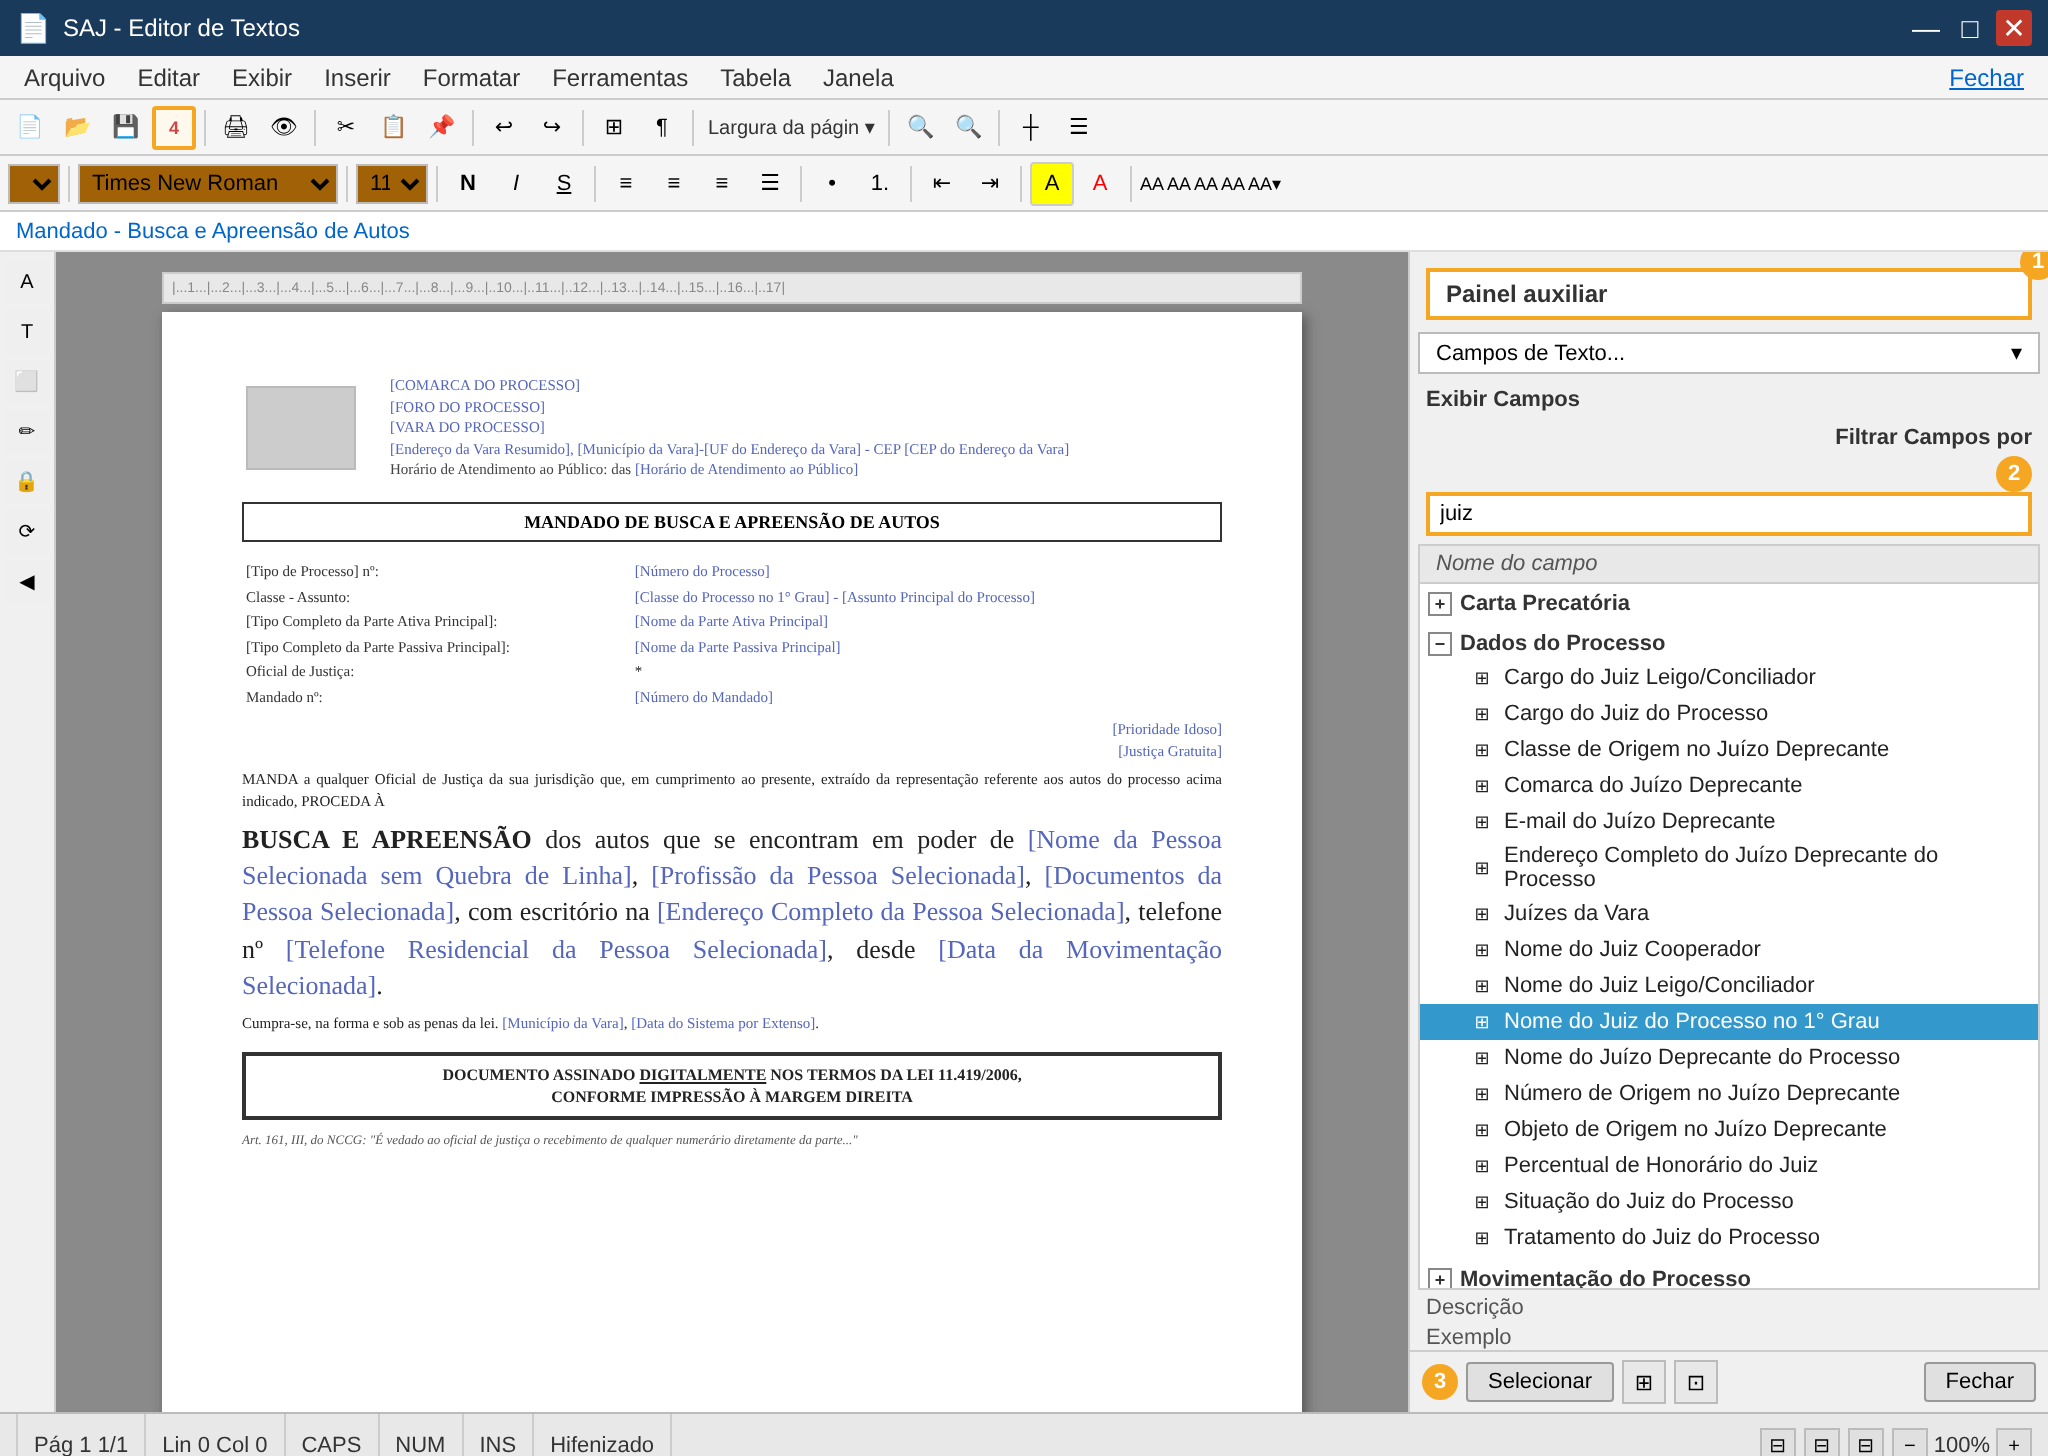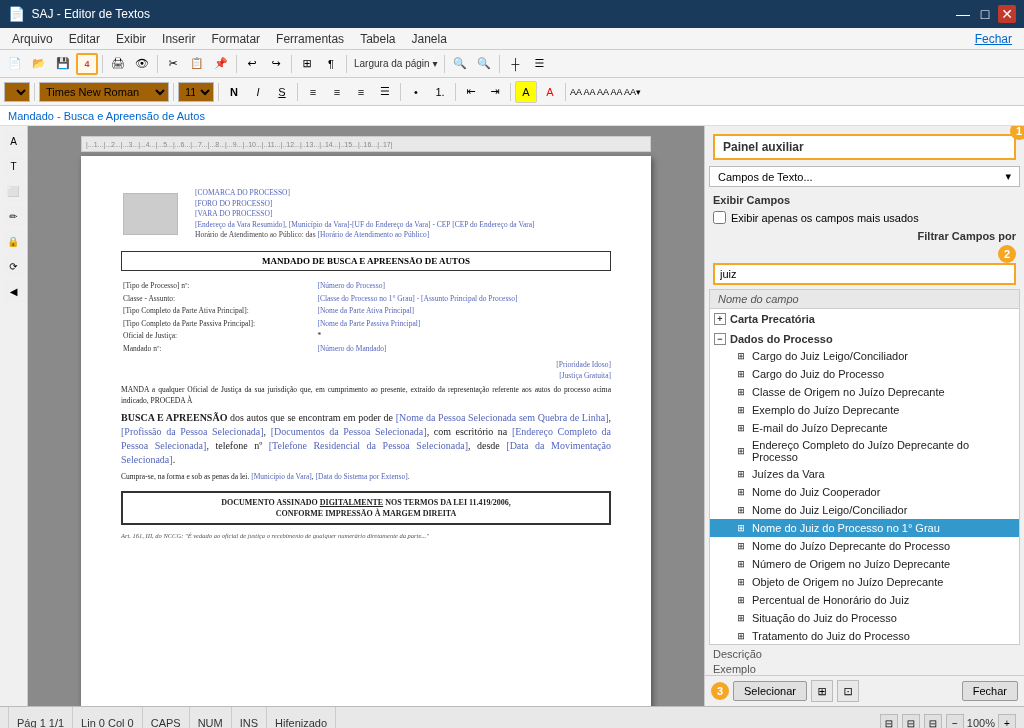--- a/index.html
+++ b/index.html
@@ -563,21 +563,21 @@
         <div style="text-align:right;font-size:7.5px;margin-bottom:4px;">
           <span style="color:#5566bb;">[Prioridade Idoso]</span><br>
           <span style="color:#5566bb;">[Justiça Gratuita]</span>
         </div>
 
 
         <p style="font-size:7.5px;text-align:justify;margin-bottom:5px;">
           MANDA a qualquer Oficial de Justiça da sua jurisdição que, em cumprimento ao presente, extraído da representação referente aos autos do processo acima indicado, PROCEDA À
         </p>
 
-        <p style="font-size:10px;text-align:justify;margin-bottom:5px;">
+        <p style="font-size:13px;text-align:justify;margin-bottom:5px;">
           <strong>BUSCA E APREENSÃO</strong> dos autos que se encontram em poder de <span style="color:#5566bb;">[Nome da Pessoa Selecionada sem Quebra de Linha]</span>, <span style="color:#5566bb;">[Profissão da Pessoa Selecionada]</span>, <span style="color:#5566bb;">[Documentos da Pessoa Selecionada]</span>, com escritório na <span style="color:#5566bb;">[Endereço Completo da Pessoa Selecionada]</span>, telefone nº <span style="color:#5566bb;">[Telefone Residencial da Pessoa Selecionada]</span>, desde <span style="color:#5566bb;">[Data da Movimentação Selecionada]</span>.
         </p>
 
         <p style="font-size:7.5px;text-align:justify;margin-bottom:8px;">
           Cumpra-se, na forma e sob as penas da lei. <span style="color:#5566bb;">[Município da Vara]</span>, <span style="color:#5566bb;">[Data do Sistema por Extenso]</span>.
         </p>
 
         <div class="footer-box">
           DOCUMENTO ASSINADO <u>DIGITALMENTE</u> NOS TERMOS DA LEI 11.419/2006,<br>
           CONFORME IMPRESSÃO À MARGEM DIREITA
@@ -596,24 +596,20 @@
       <div class="panel-header">Painel auxiliar</div>
       <div class="callout" style="position:absolute;top:-8px;right:-8px;">1</div>
     </div>
 
     <div class="panel-dropdown">
       <span>Campos de Texto...</span>
       <span>▾</span>
     </div>
 
     <div class="section-label">Exibir Campos</div>
-    <div class="checkbox-row">
-      <input type="checkbox" style="">
-      <span>Exibir apenas os campos mais usados</span>
-    </div>
 
     <div class="filter-section">
       <div style="display:flex;align-items:flex-end;justify-content:space-between;flex-direction:column;">
         <div class="filter-label">Filtrar Campos por</div>
         <div class="callout">2</div>
       </div>
       <input type="text" class="filter-input" value="juiz" style="">
     </div>
 
     <div class="tree-area">
@@ -638,21 +634,21 @@
         <div class="tree-item">
           <span class="tree-icon">⊞</span>
           <span>Cargo do Juiz do Processo</span>
         </div>
         <div class="tree-item">
           <span class="tree-icon">⊞</span>
           <span>Classe de Origem no Juízo Deprecante</span>
         </div>
         <div class="tree-item">
           <span class="tree-icon">⊞</span>
-          <span>Exemplo do Juízo Deprecante</span>
+          <span>Comarca do Juízo Deprecante</span>
         </div>
         <div class="tree-item">
           <span class="tree-icon">⊞</span>
           <span>E-mail do Juízo Deprecante</span>
         </div>
         <div class="tree-item">
           <span class="tree-icon">⊞</span>
           <span>Endereço Completo do Juízo Deprecante do Processo</span>
         </div>
         <div class="tree-item">

